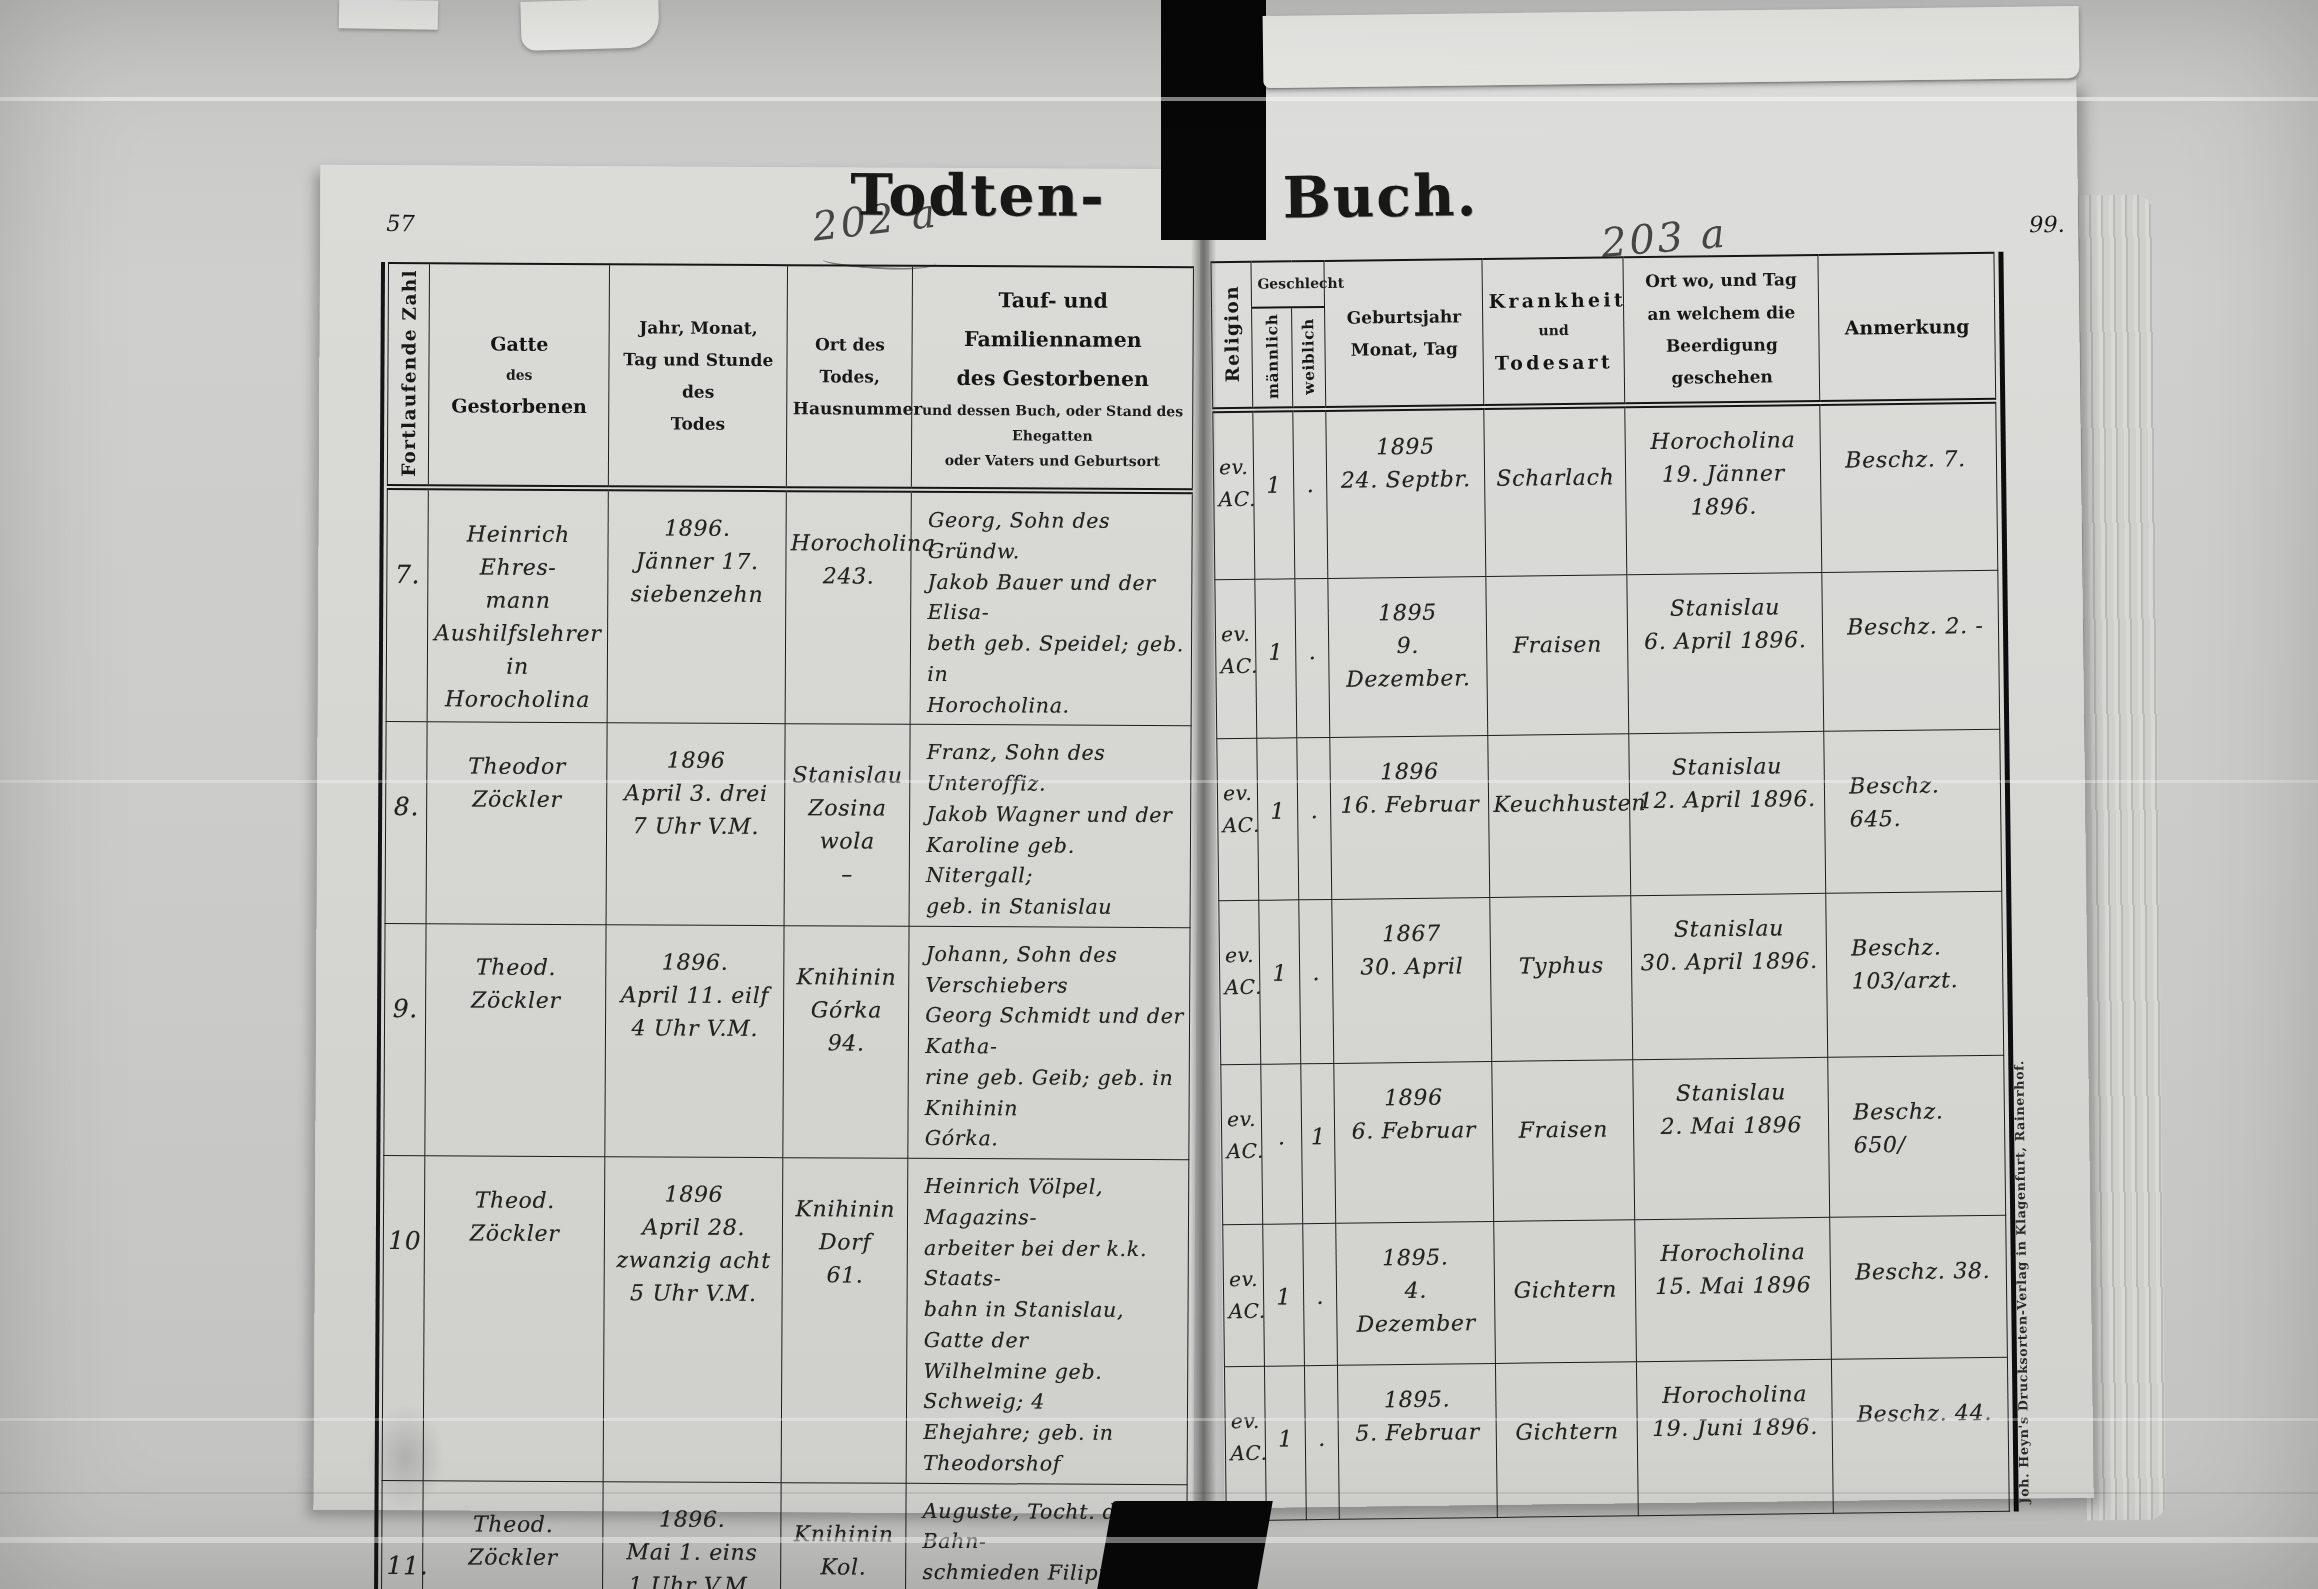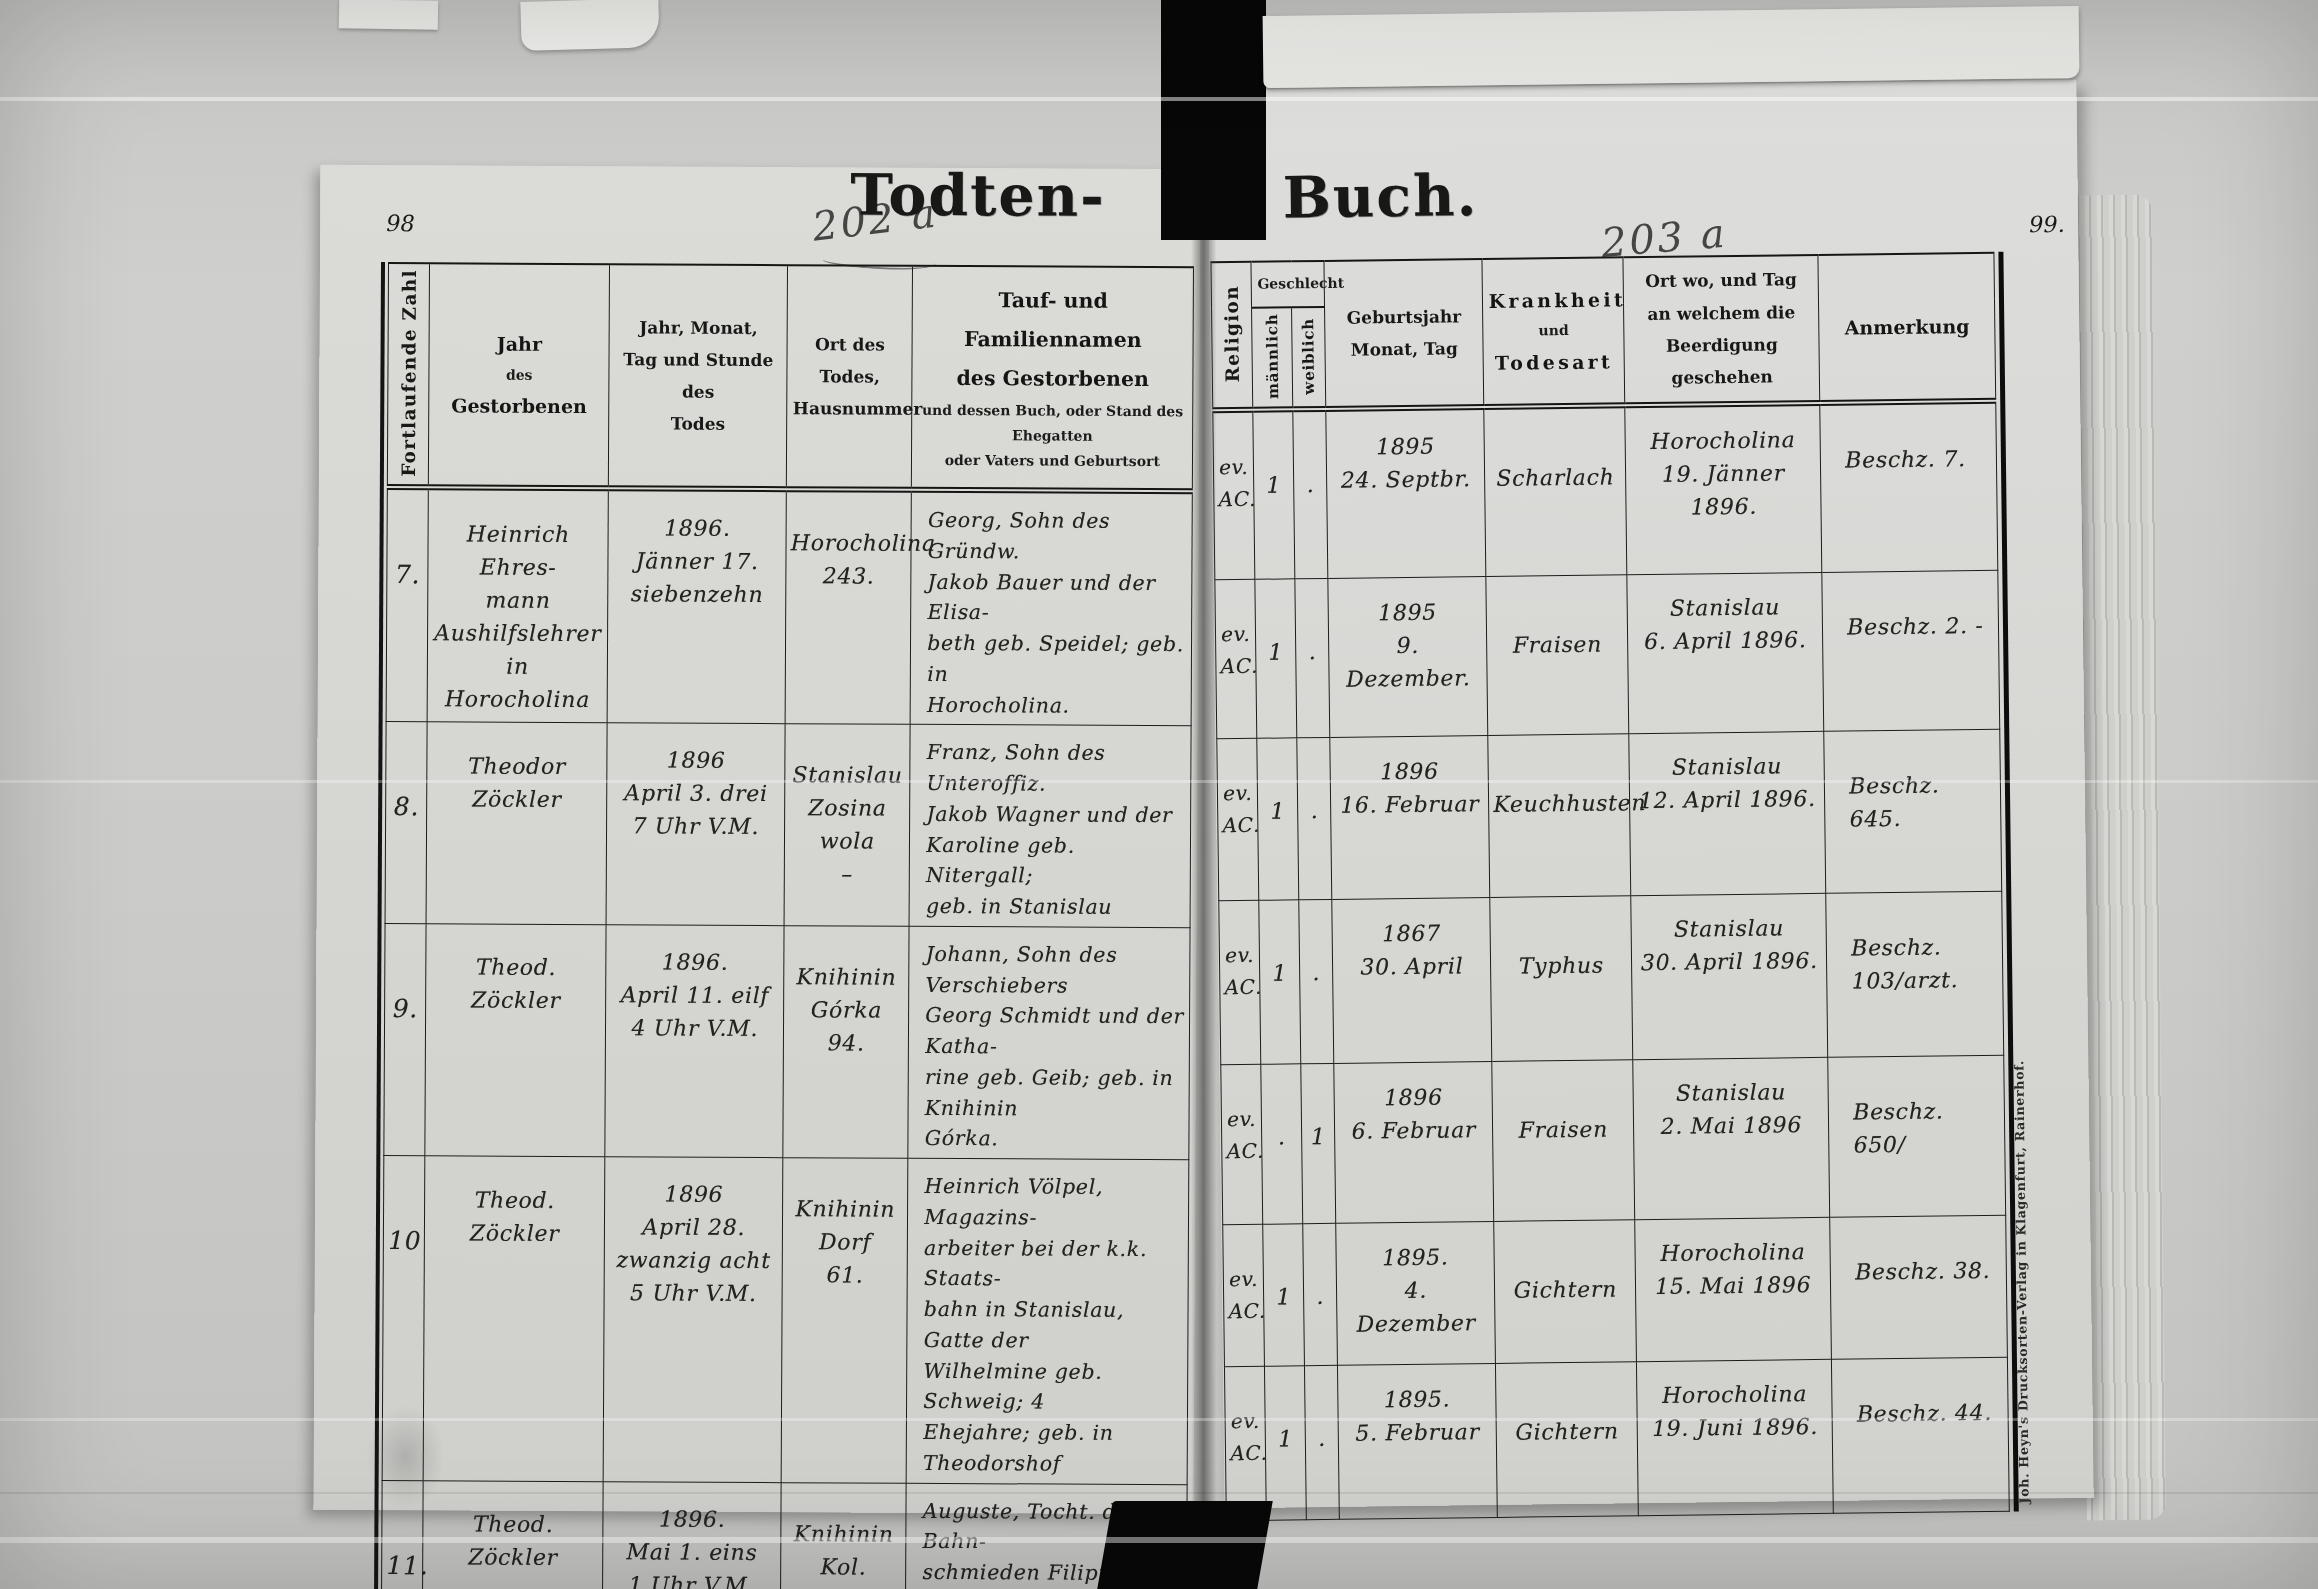--- a/index.html
+++ b/index.html
@@ -104,39 +104,39 @@
            font-size:12.6px;font-weight:700;letter-spacing:0.7px;color:#2a2a28;white-space:nowrap;}
 </style>
 </head>
 <body>
 
 <div class="scene">
 
   <div class="stack"></div>
 
   <div class="page page-left">
-    <div class="print-num pn-left pt">98</div>
+    <div class="print-num pn-left pt">57</div>
     <div class="hand-num hn-left">202 a</div>
     <div class="flourish"></div>
     <div class="book-title t-left pt">Todten-</div>
 
     <div class="twrap lt-wrap">
       <table class="reg lt">
         <colgroup>
           <col style="width:41px">
             <col style="width:180px">
             <col style="width:178px">
             <col style="width:125px">
             <col style="width:281px">
         </colgroup>
         <thead>
           <tr>
             <th class="h-zahl"><span class="vert">Fortlaufende Zahl</span></th>
             <th class="h-name">
-              <div class="ph-bold">Jahr</div>
+              <div class="ph-bold">Gatte</div>
               <div class="ph-small">des</div>
               <div class="ph-bold">Gestorbenen</div>
             </th>
             <th class="h-tod">
                 <div class="ph pre">Jahr, Monat,
 Tag und Stunde des
 Todes</div>
               </th>
             <th class="h-ort">
                 <div class="ph pre">Ort des Todes,

